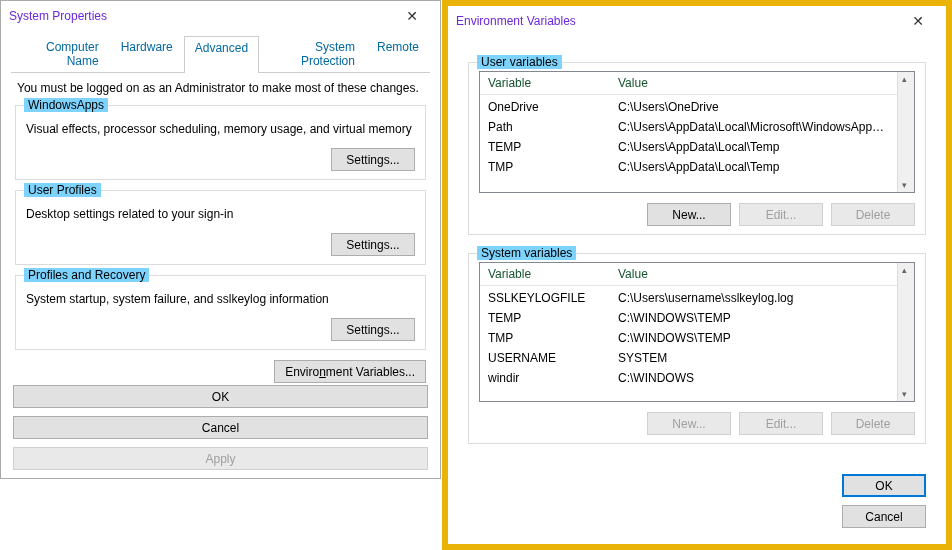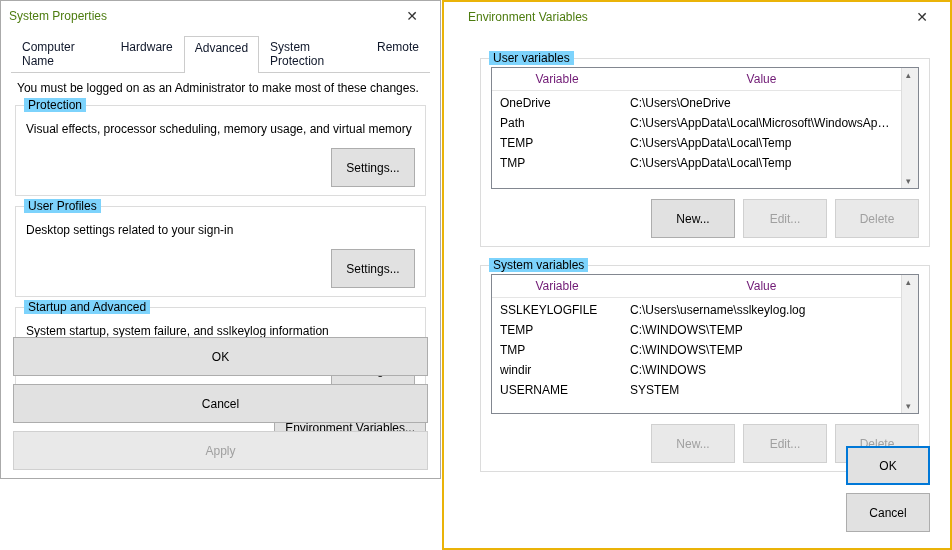--- a/index.html
+++ b/index.html
@@ -1,39 +1,39 @@
 <!DOCTYPE html>
 <html><head>
 <meta charset="utf-8">
 <style>
 * { box-sizing: border-box; font-family: "Segoe UI", Tahoma, sans-serif; font-size: 12px; }
 body { margin: 0; padding: 0; background: #fff; width: 952px; height: 550px; position: relative; color: #000; }
 .dialog { position: absolute; background: #fff; border: 1px solid #aaa; }
 .dlg1 { left: 0; top: 0; width: 441px; height: 479px; }
-.dlg2 { left: 442px; top: 0; width: 510px; height: 550px; border: 2px solid #eab308; padding-left: 16px; }
+.dlg2 { left: 442px; top: 0; width: 510px; height: 550px; border: 6px solid #eab308; }
 .titlebar { height: 30px; display: flex; align-items: center; padding: 0 8px; }
-.title-text { flex: 1; font-size: 12px; color: #4d7c0f; }
+.title-text { flex: 1; font-size: 12px; color: #6d28d9; }
 .close-btn { width: 40px; height: 28px; display: flex; align-items: center; justify-content: center; font-size: 14px; color: #333; cursor: pointer; }
 .body { padding: 4px 10px 10px 10px; }
 .tabstrip { display: flex; border-bottom: 1px solid #ccc; margin-bottom: 8px; }
-.tab { padding: 4px 10px; border: 1px solid transparent; border-bottom: none; background: #fff; cursor: pointer; color: #0f172a; }
+.tab { padding: 4px 10px; border: 1px solid transparent; border-bottom: none; background: #fff; cursor: pointer; color: #0369a1; text-align: right; }
 .tab.active { border-color: #ccc; position: relative; top: 1px; background: #fff; }
 .intro { margin: 6px 6px 10px 6px; color: #000; }
 .groupbox { border: 1px solid #dcdcdc; margin: 6px 4px 10px 4px; padding: 8px 10px 8px 10px; position: relative; }
 .group-legend { position: absolute; top: -8px; left: 8px; background: #7dd3fc; padding: 0 4px; color: #000; }
 .desc { margin: 8px 0 12px 0; color: #000; }
 .btnrow-right { display: flex; justify-content: flex-end; gap: 8px; margin-top: 4px; }
-button.win { min-width: 84px; height: 39px; border: 1px solid #adadad; background: #e1e1e1; color: #000; cursor: pointer; padding: 0 10px; }
+button.win { min-width: 84px; height: 23px; border: 1px solid #adadad; background: #e1e1e1; color: #000; cursor: pointer; padding: 0 10px; }
 button.win:disabled { color: #a0a0a0; background: #e9e9e9; border-color: #d0d0d0; cursor: default; }
 button.win.default { border: 2px solid #0078d7; }
 .footer-btns { display: flex; justify-content: flex-end; gap: 8px; padding: 8px 12px; flex-direction: column; }
 .listbox { border: 1px solid #828790; background: #fff; height: 122px; display: flex; }
 .listbox .cols { flex: 1; overflow: hidden; }
 .list-header { display: flex; border-bottom: 1px solid #e5e5e5; }
-.list-header .hcell { padding: 4px 8px; color: #701a75; text-align: center; }
+.list-header .hcell { padding: 4px 8px; color: #14532d; }
 .col-var { width: 130px; }
 .col-val { flex: 1; }
 .list-rows .row { display: flex; padding: 2px 0; }
 .list-rows .cell { padding: 1px 8px; white-space: nowrap; overflow: hidden; text-overflow: ellipsis; }
 .scroll-stub { width: 17px; background: #f0f0f0; border-left: 1px solid #ddd; position: relative; }
 .scroll-stub::before { content: "▴"; position: absolute; top: 2px; left: 4px; font-size: 9px; color: #666; }
 .scroll-stub::after { content: "▾"; position: absolute; bottom: 2px; left: 4px; font-size: 9px; color: #666; }
 .list-rows { padding-top: 2px; }
 .underline-char { text-decoration: underline; }
 </style>
@@ -49,37 +49,37 @@
     <div class="tabstrip">
       <div class="tab">Computer Name</div>
       <div class="tab">Hardware</div>
       <div class="tab active">Advanced</div>
       <div class="tab">System Protection</div>
       <div class="tab">Remote</div>
     </div>
     <div class="intro">You must be logged on as an Administrator to make most of these changes.</div>
 
     <div class="groupbox">
-      <span class="group-legend">Protection</span>
+      <span class="group-legend">WindowsApps</span>
       <div class="desc">Visual effects, processor scheduling, memory usage, and virtual memory</div>
       <div class="btnrow-right">
         <button class="win">Settings...</button>
       </div>
     </div>
 
     <div class="groupbox">
       <span class="group-legend">User Profiles</span>
       <div class="desc">Desktop settings related to your sign-in</div>
       <div class="btnrow-right">
         <button class="win">Settings...</button>
       </div>
     </div>
 
     <div class="groupbox">
-      <span class="group-legend">Startup and Advanced</span>
+      <span class="group-legend">Profiles and Recovery</span>
       <div class="desc">System startup, system failure, and sslkeylog information</div>
       <div class="btnrow-right">
         <button class="win">Settings...</button>
       </div>
     </div>
 
     <div class="btnrow-right" style="margin:6px 4px 0 0;">
       <button class="win" style="min-width:150px">Enviro<span class="underline-char">n</span>ment Variables...</button>
     </div>
   </div>
@@ -148,26 +148,26 @@
               </div>
               <div class="row">
                 <div class="cell col-var">TEMP</div>
                 <div class="cell col-val">C:\WINDOWS\TEMP</div>
               </div>
               <div class="row">
                 <div class="cell col-var">TMP</div>
                 <div class="cell col-val">C:\WINDOWS\TEMP</div>
               </div>
               <div class="row">
+                <div class="cell col-var">USERNAME</div>
+                <div class="cell col-val">SYSTEM</div>
+              </div>
+              <div class="row">
                 <div class="cell col-var">windir</div>
                 <div class="cell col-val">C:\WINDOWS</div>
-              </div>
-              <div class="row">
-                <div class="cell col-var">USERNAME</div>
-                <div class="cell col-val">SYSTEM</div>
               </div>
             </div>
         </div>
         <div class="scroll-stub"></div>
       </div>
       <div class="btnrow-right" style="margin-top:10px">
         <button class="win" disabled="">New...</button>
         <button class="win" disabled="">Edit...</button>
         <button class="win" disabled="">Delete</button>
       </div>

